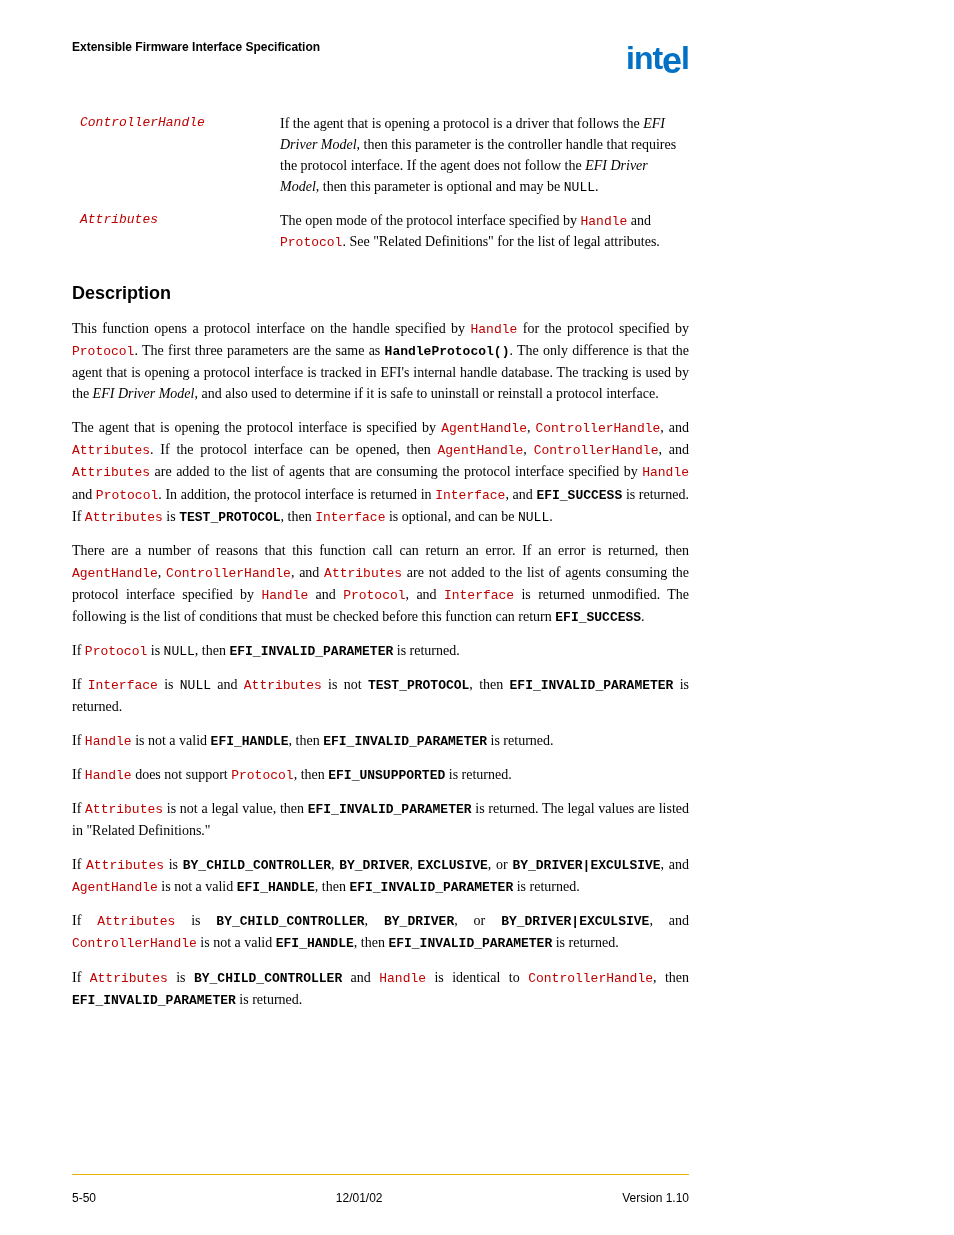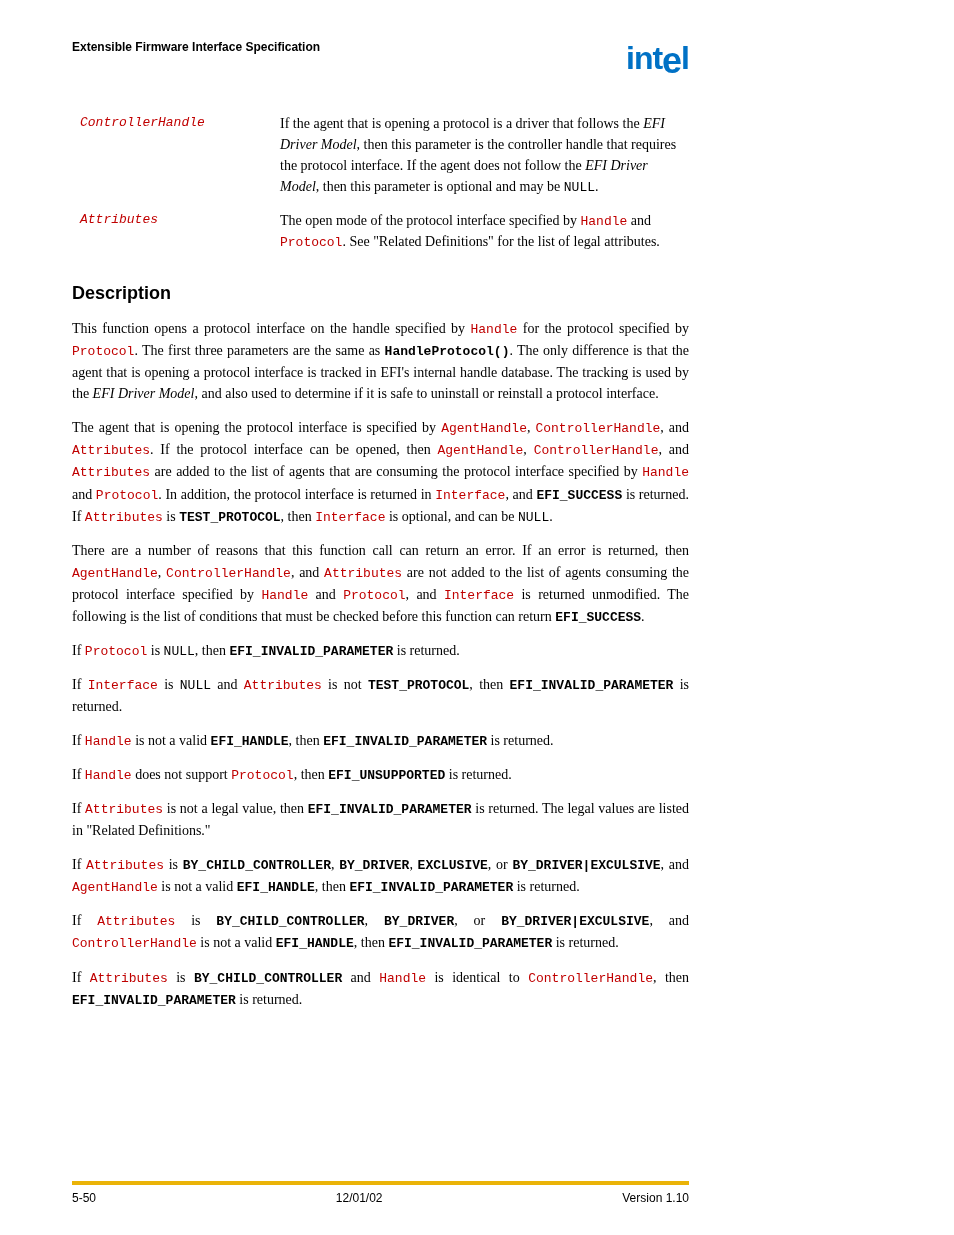--- a/index.html
+++ b/index.html
@@ -106,22 +106,22 @@
     .page-footer {
       position: absolute;
       bottom: 30px;
       left: 72px;
       right: 72px;
       display: flex;
       justify-content: space-between;
       font-family: Arial, sans-serif;
       font-size: 12px;
       color: #000;
-      border-top: 4px solid #eab308;
-      padding-top: 6px;
+      border-top: 1px solid #eab308;
+      padding-top: 16px;
     }
 
     .null-text {
       font-family: "Courier New", monospace;
       font-weight: normal;
       font-style: normal;
       color: #000;
       font-size: 13px;
     }
   </style>

